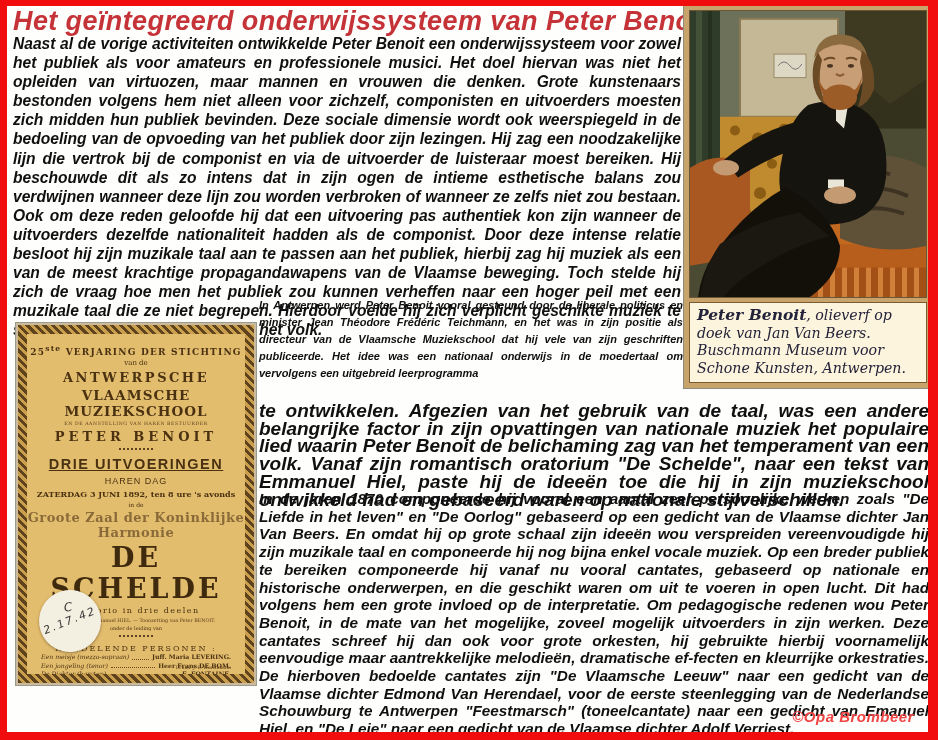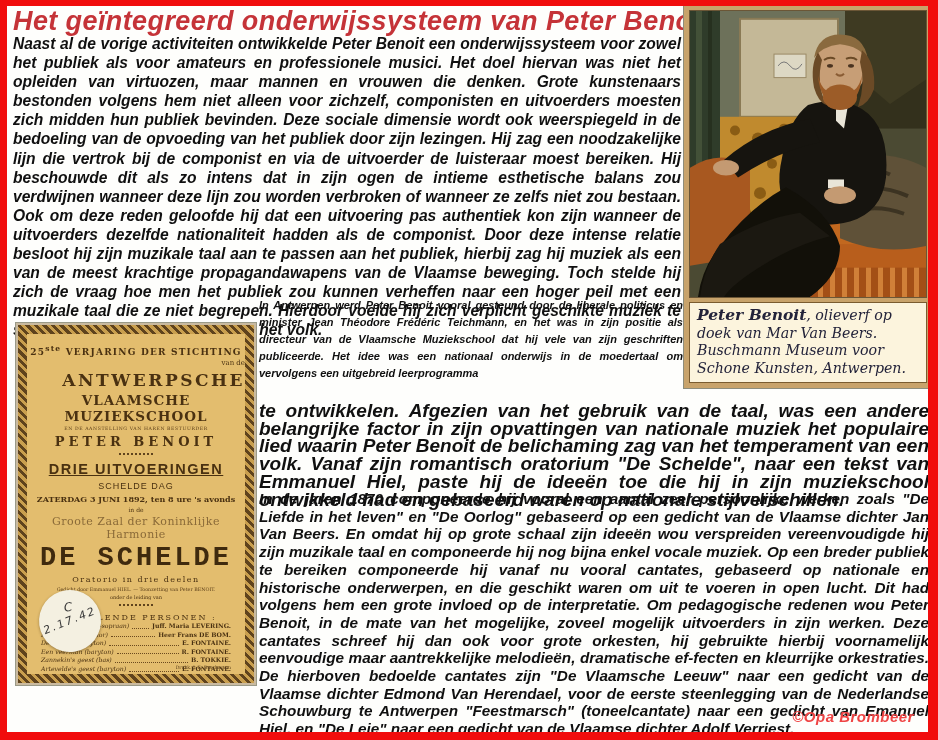--- a/index.html
+++ b/index.html
@@ -75,32 +75,32 @@
     border:9px solid;
     border-image:repeating-linear-gradient(45deg,#5f431d 0 3px,#c99f4e 3px 6px) 9;
     background:#e3bd6e;
     font-family:"DejaVu Serif",serif;
     color:#4a3111;
     text-align:center;
     overflow:hidden;
   }
   .poster-inner > div{margin:0 auto;}
   .pl-anniv{margin-top:10px !important;font-size:9px;font-weight:bold;letter-spacing:1.2px;}
-  .pl-vande{font-size:7px;margin-top:2px !important;text-align:right;}
-  .pl-antw{font-size:17px;font-weight:bold;letter-spacing:2.5px;margin-top:3px !important;text-align:right;}
+  .pl-vande{font-size:7px;margin-top:2px !important;}
+  .pl-antw{font-size:13px;font-weight:bold;letter-spacing:2.5px;margin-top:3px !important;}
   .pl-school{font-size:13.5px;font-weight:bold;letter-spacing:1px;margin-top:2px !important;}
   .pl-tiny{font-size:4.6px;letter-spacing:0.6px;margin-top:2px !important;color:#5a3d18;}
   .pl-benoit{font-size:13px;font-weight:bold;letter-spacing:4px;margin-top:3px !important;}
   .pl-orn{width:34px;height:0;border-top:2px dotted #5f431d;margin-top:4px !important;}
   .pl-drie{font-size:14.5px;font-weight:bold;letter-spacing:1.5px;margin-top:6px !important;font-family:"Liberation Sans",sans-serif;text-decoration:underline;}
   .pl-eerste{font-size:9px;letter-spacing:1px;margin-top:4px !important;font-family:"Liberation Sans",sans-serif;}
   .pl-datum{font-size:8px;font-weight:bold;margin-top:3px !important;}
   .pl-inde{font-size:6px;margin-top:2px !important;}
-  .pl-zaal{font-size:11px;margin-top:2px !important;color:#8a6a38;letter-spacing:0.5px;}
-  .pl-schelde{font-size:27px;font-weight:bold;letter-spacing:3px;margin-top:2px !important;color:#3f2a0e;font-family:Liberation Mono, monospace;}
+  .pl-zaal{font-size:13px;margin-top:2px !important;color:#8a6a38;letter-spacing:0.5px;font-weight:bold;}
+  .pl-schelde{font-size:27px;font-weight:bold;letter-spacing:3px;margin-top:2px !important;color:#3f2a0e;}
   .pl-oratorio{font-size:8px;letter-spacing:1.5px;margin-top:2px !important;}
   .pl-credit{font-size:4.8px;margin-top:3px !important;color:#5a3d18;}
   .pl-leiding{font-size:5px;margin-top:2px !important;}
   .pl-blockx{font-size:13px;font-weight:bold;letter-spacing:3px;margin-top:1px !important;}
   .pl-personen{font-size:8px;letter-spacing:2px;margin-top:7px !important;}
   .cast{width:190px;margin:3px auto 0 auto;}
   .cast-row{display:flex;align-items:flex-end;font-size:6.2px;line-height:8.6px;color:#4a3111;}
   .cast-role{white-space:nowrap;font-style:italic;}
   .cast-dots{flex:1;border-bottom:1px dotted #6b4a1f;margin:0 3px 2px 3px;}
   .cast-name{white-space:nowrap;font-weight:bold;}
@@ -204,36 +204,36 @@
         <path d="M128,66 Q130,94 150,98 Q170,94 172,66 Q166,90 150,78 Q134,90 128,66 Z" fill="#9c5c28"></path>
         <ellipse cx="150" cy="88" rx="17" ry="13" fill="#9c5c28"></ellipse>
 
         <ellipse cx="140" cy="56" rx="3" ry="2" fill="#4a3320"></ellipse>
         <ellipse cx="161" cy="56" rx="3" ry="2" fill="#4a3320"></ellipse>
         <path d="M146,64 q4,4 8,0" stroke="#8a5c34" stroke-width="2" fill="none"></path>
         <path d="M134,50 q6,-4 11,-1 M156,49 q6,-3 11,1" stroke="#6b4a26" stroke-width="2" fill="none"></path>
       </svg>
     </div>
     <div class="caption">
-      <b>Peter Benoit</b><span>, olieverf op doek van Mar Van Beers.</span><br>
+      <b>Peter Benoit</b><span>, olieverf op doek van Jan Van Beers.</span><br>
       <span>Buschmann Museum voor Schone Kunsten, Antwerpen.</span>
     </div>
   </div>
 
   <div class="poster">
     <div class="poster-inner">
       <div class="pl-anniv"><span>25</span><sup>ste</sup><span> VERJARING DER STICHTING</span></div>
       <div class="pl-vande">van de</div>
       <div class="pl-antw">ANTWERPSCHE</div>
       <div class="pl-school">VLAAMSCHE MUZIEKSCHOOL</div>
       <div class="pl-tiny">EN DE AANSTELLING VAN HAREN BESTUURDER</div>
       <div class="pl-benoit">PETER BENOIT</div>
       <div class="pl-orn"></div>
       <div class="pl-drie">DRIE UITVOERINGEN</div>
-      <div class="pl-eerste">SCHELDE DAG</div>
+      <div class="pl-eerste">HAREN DAG</div>
       <div class="pl-datum">ZATERDAG 3 JUNI 1892, ten 8 ure 's avonds</div>
       <div class="pl-inde">in de</div>
       <div class="pl-zaal">Groote Zaal der Koninklijke Harmonie</div>
       <div class="pl-schelde">DE SCHELDE</div>
       <div class="pl-oratorio">Oratorio in drie deelen</div>
       <div class="pl-credit">Gedicht door Emmanuel HIEL. — Toonzetting van Peter BENOIT.</div>
       <div class="pl-leiding">onder de leiding van</div>
       <div class="pl-orn"></div>
       <div class="pl-personen">HANDELENDE PERSONEN :</div>
       <div class="cast">

